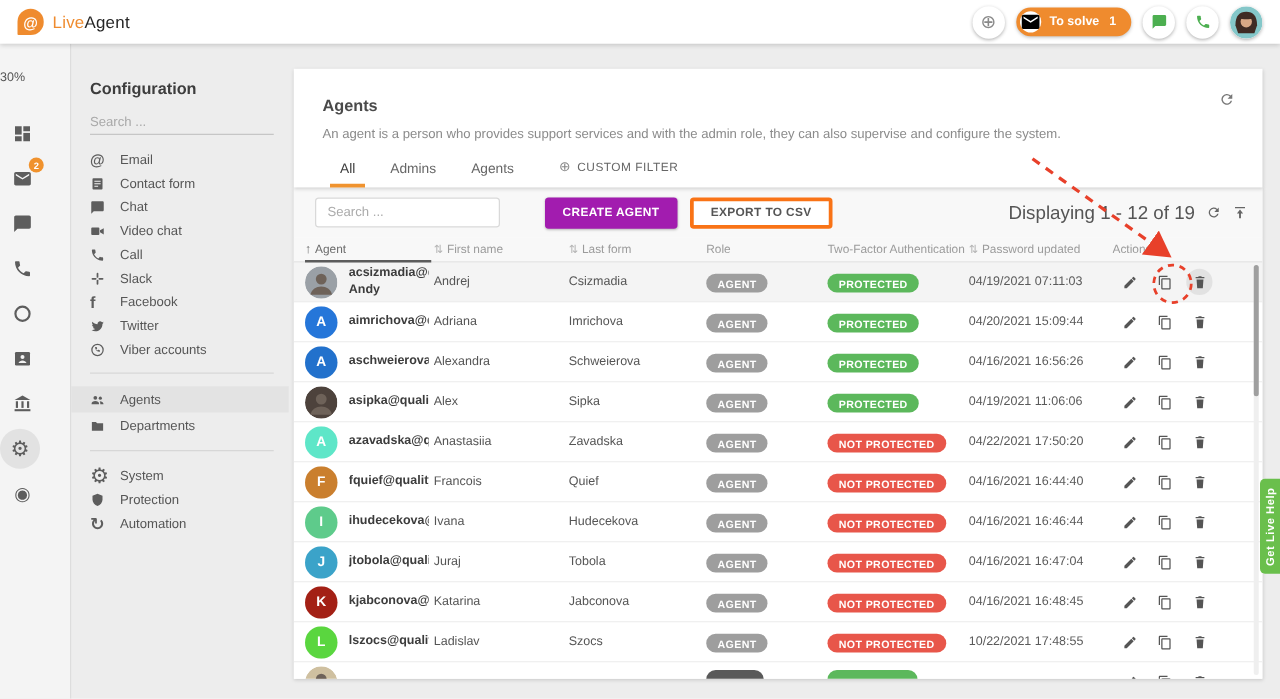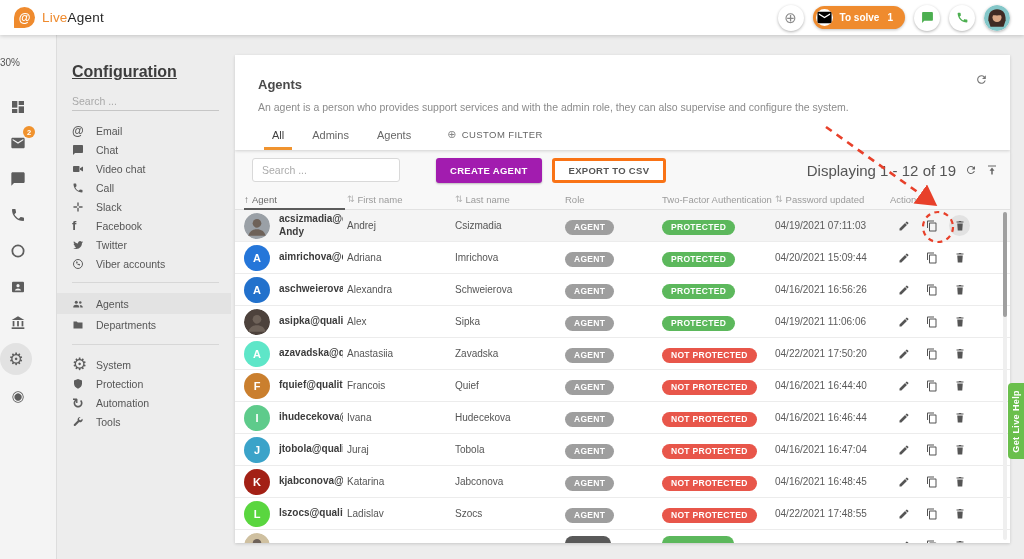--- a/index.html
+++ b/index.html
@@ -36,21 +36,21 @@
   #rail .usage { font-size:10px; color:#555; margin-top:22px; height:14px; }
   .rail-item { width:36px; height:36px; display:flex; align-items:center; justify-content:center;
                color:#5d5d5d; font-size:16px; position:relative; margin-top:0; }
   .rail-item.first { margin-top:18px; }
   .rail-item.active { background:#e2e2e2; border-radius:50%; width:32px; height:32px; margin:2px 0; }
   .rail-badge { position:absolute; top:1px; right:1px; min-width:12px; height:12px; border-radius:6px; background:#f0922d;
                 color:#fff; font-size:7.5px; font-weight:bold; display:flex; align-items:center; justify-content:center; padding:0 3px; }
 
   
   #sidebar { position:absolute; left:57px; top:35px; width:178px; bottom:0; padding:28px 0 0 15px; }
-  #sidebar h2 { font-size:16px; font-weight:bold; color:#3d3d3d;text-decoration:underline; }
+  #sidebar h2 { font-size:13px; font-weight:bold; color:#3d3d3d; }
   #side-search { width:147px; border:0; border-bottom:1px solid #c6c6c6; background:transparent; margin-top:11px;
                  font-size:10.5px; padding:3px 0; color:#555; font-family:inherit; }
   #side-search::placeholder { color:#a9a9a9; }
   .side-group { margin-top:10px; }
   .side-divider { height:1px; background:#d7d7d7; width:147px; margin:9px 0; }
   .side-item { display:flex; align-items:center; height:19px; color:#565656; font-size:10.5px; cursor:pointer; }
   .side-item .ic { width:22px; font-size:12px; color:#5d5d5d; justify-content:flex-start; }
   .side-item .lbl { margin-left:2px; }
   .side-item.active { background:#e3e3e3; margin-left:-15px; padding-left:15px; width:174px; height:21px; }
   .g2 .side-item { height:21px; }
@@ -235,20 +235,29 @@
     <input id="side-search" placeholder="Search ..." style="">
     <div id="side-groups">
         <div class="side-group">
           <div class="side-item">
             <span class="ic" style="font-size: 12px; font-weight: 700;">@</span>
             <span class="lbl">Email</span>
           </div>
           <div class="side-item">
             <span class="ic">
               <svg viewBox="0 0 24 24">
+                <rect x="4" y="3" width="16" height="18" rx="1.5"></rect>
+                <path d="M7 8h10M7 12h10M7 16h6" stroke="#f2f2f2" stroke-width="1.8" fill="none"></path>
+              </svg>
+            </span>
+            <span class="lbl">Contact form</span>
+          </div>
+          <div class="side-item">
+            <span class="ic">
+              <svg viewBox="0 0 24 24">
                 <path d="M20 2H4c-1.1 0-2 .9-2 2v18l4-4h14c1.1 0 2-.9 2-2V4c0-1.1-.9-2-2-2z"></path>
               </svg>
             </span>
             <span class="lbl">Chat</span>
           </div>
           <div class="side-item">
             <span class="ic">
               <svg viewBox="0 0 24 24">
                 <rect x="2" y="6" width="13" height="12" rx="1.5"></rect>
                 <path d="M16 10.5 22 7v10l-6-3.5z"></path>
@@ -329,28 +338,20 @@
             <span class="ic">
               <svg viewBox="0 0 24 24">
                 <path d="M12 2 4 5v6c0 4.8 3.2 8.6 8 10.5 4.8-1.9 8-5.7 8-10.5V5l-8-3z"></path>
               </svg>
             </span>
             <span class="lbl">Protection</span>
           </div>
           <div class="side-item">
             <span class="ic" style="font-size: 14px; font-weight: 700;">↻</span>
             <span class="lbl">Automation</span>
-          </div>
-          <div class="side-item">
-            <span class="ic">
-              <svg viewBox="0 0 24 24">
-                <path d="M21.5 7a5.3 5.3 0 0 1-7.1 5L7 19.4a2.1 2.1 0 1 1-3-3L11.4 9A5.3 5.3 0 0 1 17 2l-3 3 .7 2.8 2.8.7 3-3c.6 1 .9 2.2 1 3.5z"></path>
-              </svg>
-            </span>
-            <span class="lbl">Tools</span>
           </div>
         </div>
       </div>
   </div>
 
   <div id="card-head">
     <h1>Agents</h1>
     <span id="head-refresh" class="ic">
         <svg viewBox="0 0 24 24">
           <path d="M17.65 6.35A8 8 0 1 0 19.73 14h-2.08a6 6 0 1 1-1.41-6.24L13 11h7V4l-2.35 2.35z"></path>
@@ -393,21 +394,21 @@
         <div class="th sorted">
           <span class="ic" style="font-size: 10px;">↑</span>
           <span>Agent</span>
         </div>
         <div class="th">
           <span class="ic" style="font-size: 9px;">⇅</span>
           <span>First name</span>
         </div>
         <div class="th">
           <span class="ic" style="font-size: 9px;">⇅</span>
-          <span>Last name</span>
+          <span>Last form</span>
         </div>
         <div class="th">
           <span>Role</span>
         </div>
         <div class="th">
           <span>Two-Factor Authentication</span>
         </div>
         <div class="th">
           <span class="ic" style="font-size: 9px;">⇅</span>
           <span>Password updated</span>
@@ -767,21 +768,21 @@
           <div class="cell-agent">
             <span class="avatar" style="background: rgb(90, 214, 63);">L</span>
             <div class="agent-txt">
               <div>lszocs@qualityun</div>
             </div>
           </div>
           <div class="cell">Ladislav</div>
           <div class="cell">Szocs</div>
           <div><span class="badge role">AGENT</span></div>
           <div><span class="badge bad">NOT PROTECTED</span></div>
-          <div class="cell cell-date">04/22/2021 17:48:55</div>
+          <div class="cell cell-date">10/22/2021 17:48:55</div>
           <div class="cell-actions">
             <span class="act">
               <span class="ic">
                 <svg viewBox="0 0 24 24">
                   <path d="M3 17.2V21h3.8L17.9 9.9l-3.8-3.8L3 17.2zM20.7 7.1c.4-.4.4-1 0-1.4l-2.4-2.4a1 1 0 0 0-1.4 0L15 5.2l3.8 3.8 1.9-1.9z"></path>
                 </svg>
               </span>
             </span>
             <span class="act">
               <span class="ic">

